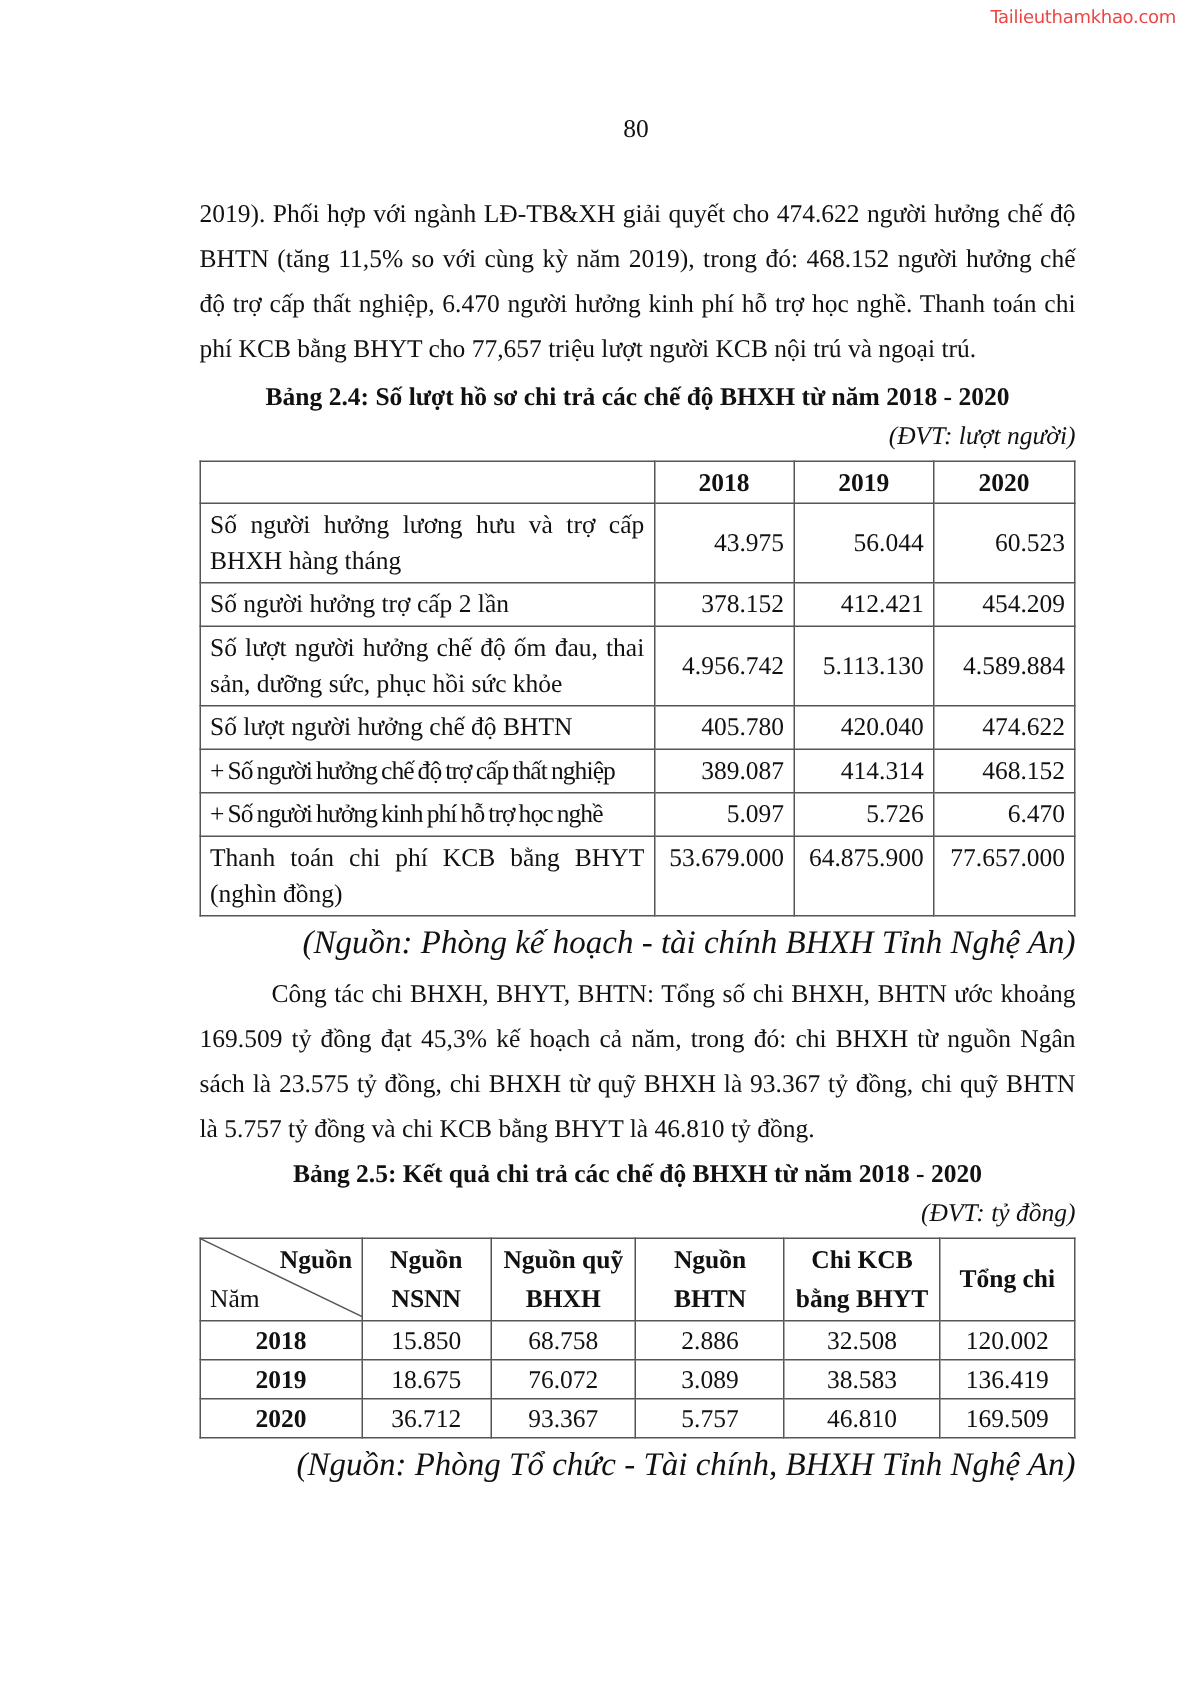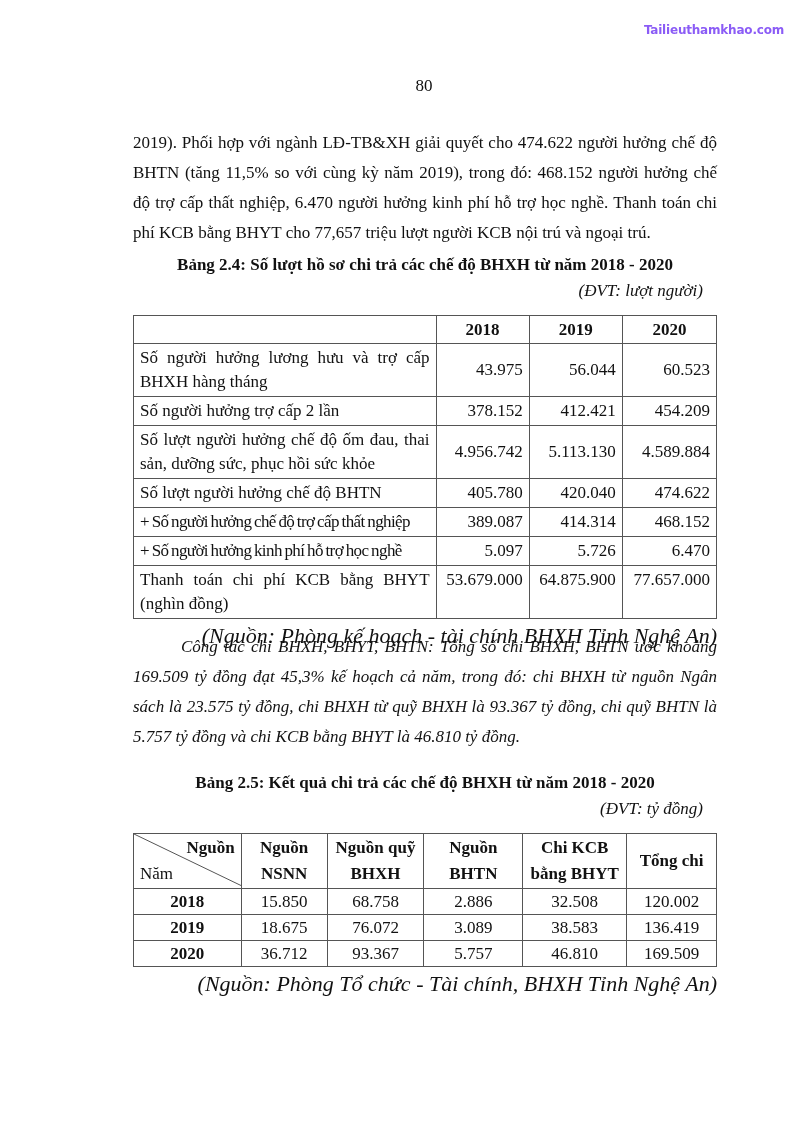--- a/index.html
+++ b/index.html
@@ -1,25 +1,25 @@
 <!DOCTYPE html>
 <html><head>
 <meta charset="utf-8">
 <style>
   html, body { margin:0; padding:0; background:#fff; }
   body { width:794px; height:1123px; position:relative; overflow:hidden;
          font-family:"Liberation Serif", serif; color:#111; }
-  .watermark { position:absolute; top:23px; right:10px; font-family:"DejaVu Sans", sans-serif;
-               font-size:12px; color:#8b5cf6; letter-spacing:-0.2px;font-weight:bold; }
+  .watermark { position:absolute; top:4px; right:10px; font-family:"DejaVu Sans", sans-serif;
+               font-size:12px; color:#ef4444; letter-spacing:-0.2px; }
   .page-number { position:absolute; top:76px; left:0; width:848px; text-align:center; font-size:17px; }
   .content { position:absolute; left:133px; width:584px; }
   .para { font-size:17px; line-height:30px; text-align:justify; margin:0; }
   .indent { text-indent:48px; }
   .caption { font-size:17px; font-weight:bold; text-align:center; margin:0; }
-  .unit { font-size:17px; font-style:italic; text-align:right; margin:14px; }
+  .unit { font-size:17px; font-style:italic; text-align:right; margin:0; }
   .source { font-size:22px; font-style:italic; text-align:right; margin:0; }
   table { border-collapse:collapse; width:100%; font-size:17px; }
   td, th { border:1px solid #555; padding:2px 6px; }
   #t1 td { line-height:24px; }
   #t1 .num { text-align:right; vertical-align:middle; }
   #t1 .label { text-align:justify; text-align-last:left; }
   #t1 th { font-weight:bold; text-align:center; height:27px; padding:0; }
   #t1 .top { vertical-align:top; }
   .narrow { letter-spacing:-0.6px; word-spacing:-1px; }
   #t2 th { font-weight:bold; text-align:center; line-height:26px; padding:1px 4px; }
@@ -97,21 +97,21 @@
       <td class="label">Thanh toán chi phí KCB bằng BHYT (nghìn đồng)</td>
       <td class="num top">53.679.000</td>
       <td class="num top">64.875.900</td>
       <td class="num top">77.657.000</td>
     </tr>
   </tbody>
     </table>
   <p class="source" style="margin-top:4px;">(Nguồn: Phòng kế hoạch - tài chính BHXH Tỉnh Nghệ An)</p>
 </div>
 
-<div class="content" style="top:632px;font-style:italic;">
+<div class="content" style="top:648px;">
   <p class="para indent">Công tác chi BHXH, BHYT, BHTN: Tổng số chi BHXH, BHTN ước khoảng 169.509 tỷ đồng đạt 45,3% kế hoạch cả năm, trong đó: chi BHXH từ nguồn Ngân sách là 23.575 tỷ đồng, chi BHXH từ quỹ BHXH là 93.367 tỷ đồng, chi quỹ BHTN là 5.757 tỷ đồng và chi KCB bằng BHYT là 46.810 tỷ đồng.</p>
 </div>
 
 <div class="content" style="top:773px;">
   <p class="caption">Bảng 2.5: Kết quả chi trả các chế độ BHXH từ năm 2018 - 2020</p>
   <p class="unit" style="margin-top:6px;">(ĐVT: tỷ đồng)</p>
   <table id="t2" style="margin-top:6px;">
     <colgroup>
         <col style="width:108px">
         <col style="width:86px">

